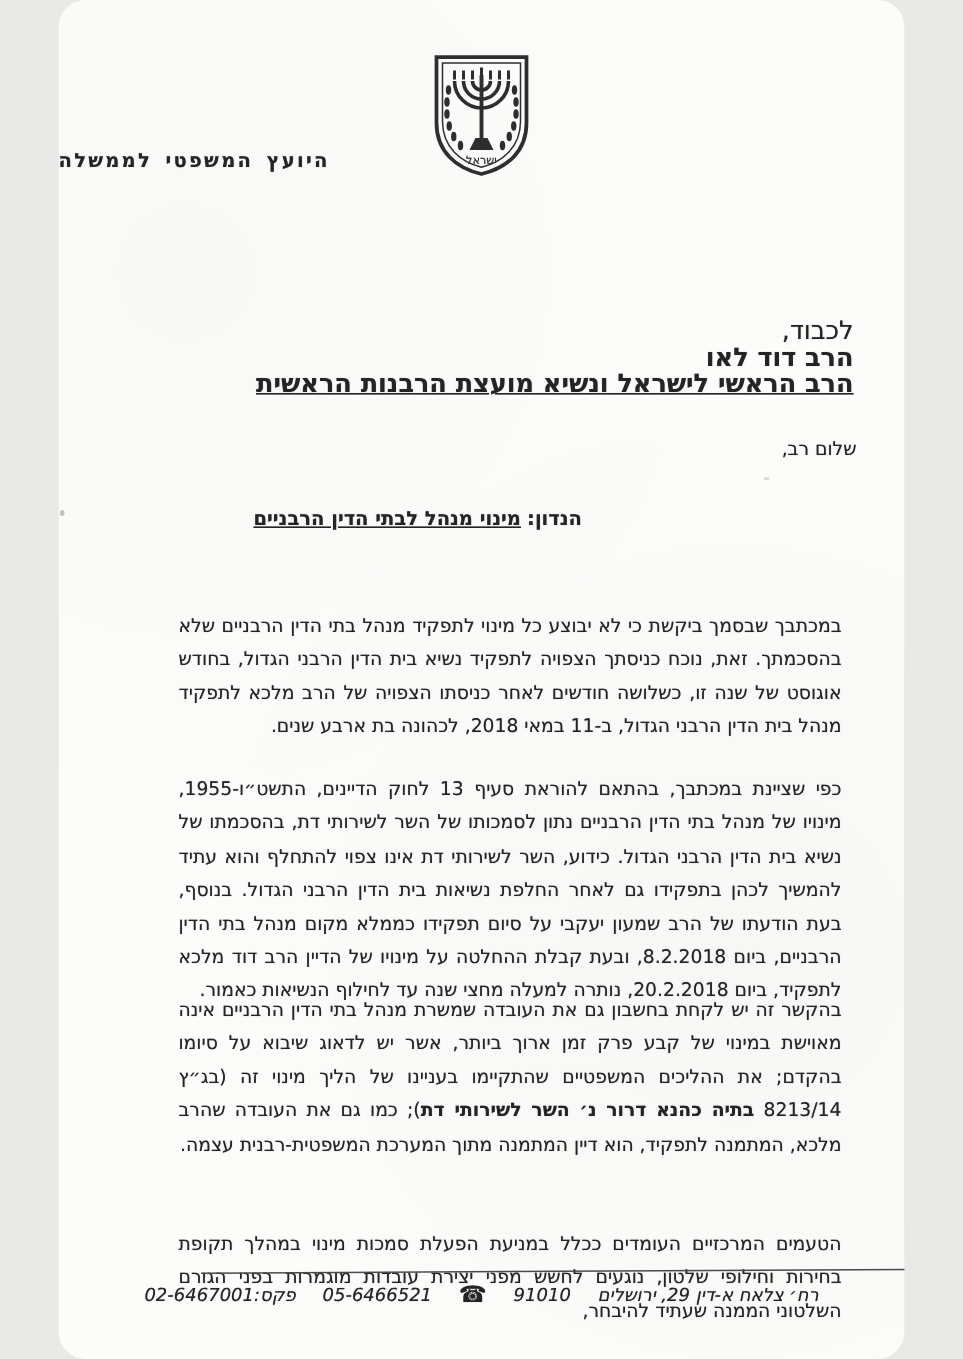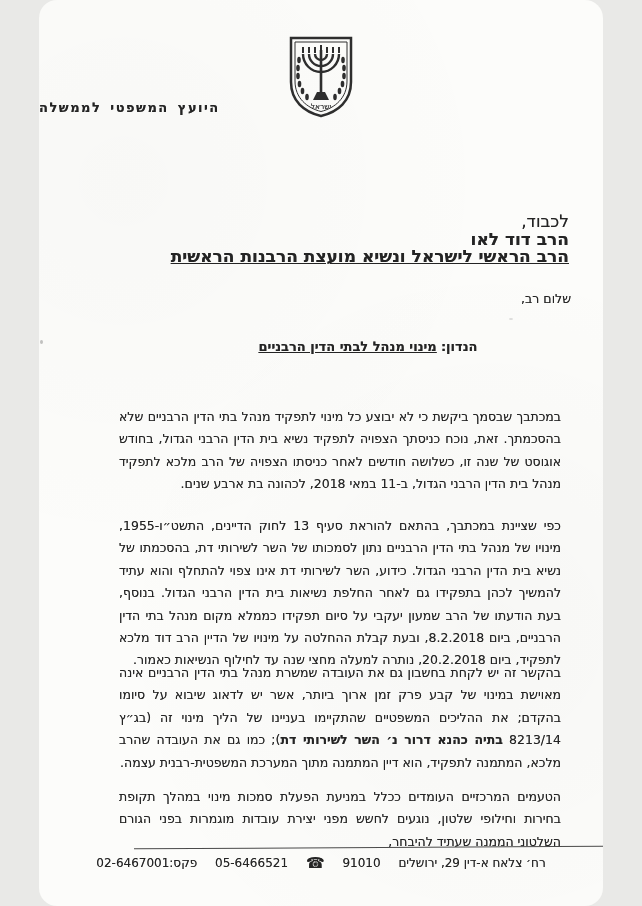--- a/index.html
+++ b/index.html
@@ -24,39 +24,39 @@
     font-size:11.5px; line-height:16px; white-space:nowrap;
   }
   .doc-number { margin-top:8px; font-size:10.5px; }
   .recipient {
     position:absolute; top:213px; right:34px; text-align:right;
     font-size:17px; line-height:17.5px; white-space:nowrap;
   }
   .recipient .name, .recipient .title { font-weight:600; }
   .recipient .title { text-decoration:underline; }
   .greeting { position:absolute; top:291px; right:32px; font-size:12.5px; }
-  .subject-block { position:absolute; top:337px; left:130px; right:36px; text-align:center; font-size:13px; line-height:20px; }
+  .subject-block { position:absolute; top:337px; left:130px; right:36px; text-align:left; font-size:13px; line-height:20px; }
   .subject-line .label { font-weight:bold; }
   .subject-line .title { font-weight:bold; text-decoration:underline; }
   .reference { font-size:12px; margin-top:2px; }
   .para {
     position:absolute; right:32px; left:70px;
     text-align:justify; font-size:12.5px; line-height:22.4px; margin:10px;
   }
-  .p1 { top:396px; } .p2 { top:505px; } .p3 { top:652px; } .p4 { top:776px; }
+  .p1 { top:396px; } .p2 { top:505px; } .p3 { top:652px; } .p4 { top:808px; }
   .bold-case { font-weight:bold; }
   .footer-rule {
     position:absolute; top:847px; left:95px; width:492px; height:0;
     border-top:1.5px solid #4a4a4a; transform:rotate(-0.3deg);
   }
   .footer {
     position:absolute; top:854px; left:0; right:0; text-align:center;
     font-size:12px; white-space:nowrap;
   }
-  .footer span { margin:0 7px; }
+  .footer span { margin:0 7px;font-style:italic; }
   .phone-icon { font-size:15px; vertical-align:-1px; }
   .speck { position:absolute; background:#555; opacity:0.35; border-radius:50%; }
 </style>
 </head>
 <body>
 
 <div class="page">
 
   <div class="emblem">
     <svg width="74" height="86" viewBox="0 0 74 86" aria-hidden="true">

